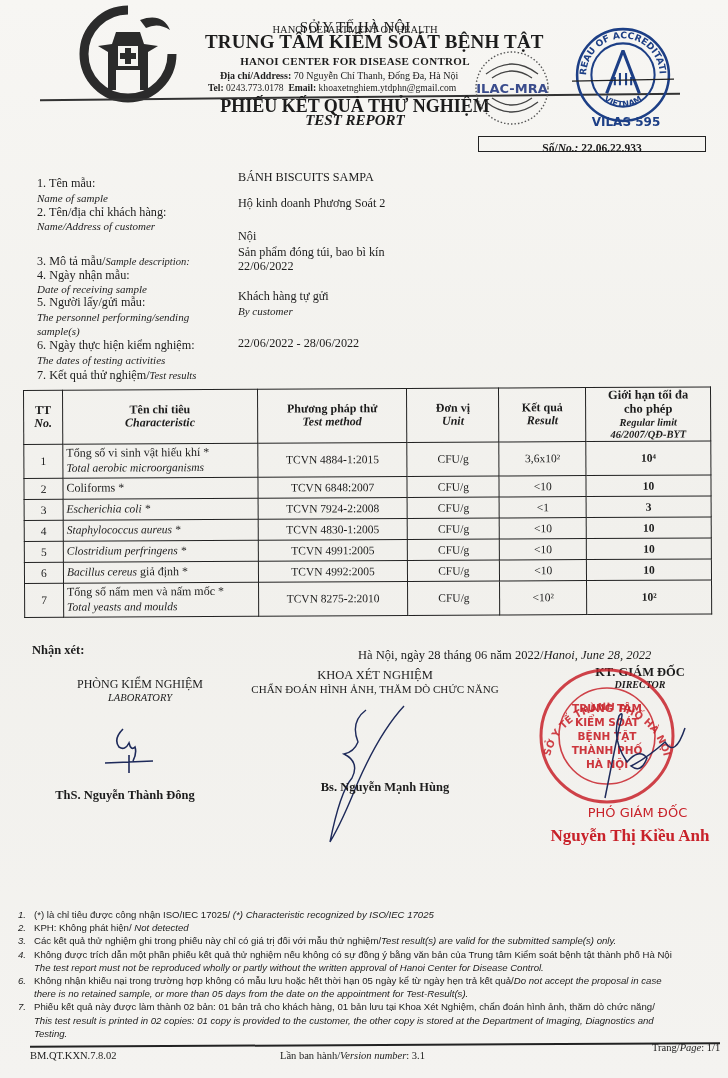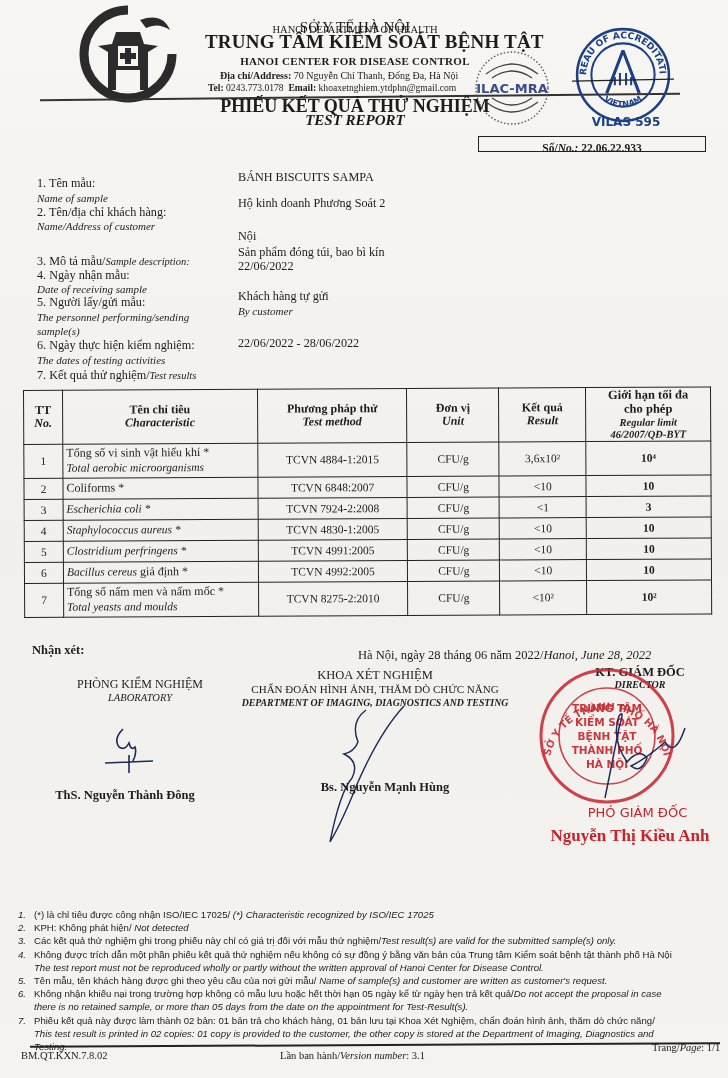--- a/index.html
+++ b/index.html
@@ -272,21 +272,20 @@
 
   <div class="abs sig-text" style="left:40px; top:677px; width:200px; font-size:12px;">PHÒNG KIỂM NGHIỆM</div>
   <div class="abs sig-text" style="left:40px; top:692px; width:200px; font-size:10.5px; font-style:italic;">LABORATORY</div>
   <svg class="abs" style="left:95px; top:725px; width:70px; height:50px;" viewBox="0 0 70 50">
     <path d="M28 4 Q18 14 24 22 Q30 26 34 18 Q36 26 40 22 Q42 28 38 36 M10 38 L58 36 M34 30 L34 48" fill="none" stroke="#1e2a5a" stroke-width="1.6"></path>
   </svg>
   <div class="abs sig-text" style="left:20px; top:788px; width:210px; font-weight:bold; font-size:12.5px;">ThS. Nguyễn Thành Đông</div>
 
   <div class="abs sig-text" style="left:230px; top:668px; width:290px; font-size:12.5px;">KHOA XÉT NGHIỆM</div>
   <div class="abs sig-text" style="left:230px; top:683px; width:290px; font-size:11px;">CHẨN ĐOÁN HÌNH ẢNH, THĂM DÒ CHỨC NĂNG</div>
-  <div class="abs sig-text" style="left:230px; top:697px; width:290px; font-size:9.8px; font-style:italic; font-weight:bold;">DEPARTMENT OF IMAGING, DIAGNOSTICS AND TESTING</div>
   <svg class="abs" style="left:300px; top:702px; width:120px; height:150px;" viewBox="0 0 120 150">
     <path d="M66 8 Q50 20 58 40 Q54 50 44 52 Q60 60 52 76 Q40 90 30 140 Q42 120 58 80 Q80 30 104 4" fill="none" stroke="#1e2a5a" stroke-width="1.4"></path>
   </svg>
   <div class="abs sig-text" style="left:285px; top:780px; width:200px; font-weight:bold; font-size:12.5px;">Bs. Nguyễn Mạnh Hùng</div>
 
   <div class="abs sig-text" style="left:570px; top:665px; width:140px; font-weight:bold; font-size:12.5px;">KT. GIÁM ĐỐC</div>
   <div class="abs sig-text" style="left:570px; top:679px; width:140px; font-style:italic; font-weight:bold; font-size:10px;">DIRECTOR</div>
 
   <svg class="abs stamp" viewBox="0 0 160 150">
     <circle cx="72" cy="78" r="66" fill="none" stroke="#c8222a" stroke-width="3" opacity="0.85"></circle>
@@ -309,29 +308,28 @@
 
   <div class="abs sig-text red" style="left:555px; top:805px; width:165px; font-family:'DejaVu Sans', sans-serif; font-size:13px;">PHÓ GIÁM ĐỐC</div>
   <div class="abs sig-text red" style="left:530px; top:826px; width:200px; font-weight:bold; font-size:17px;">Nguyễn Thị Kiều Anh</div>
 
   <div class="abs notes">
     <div><span class="n">1.</span><span>(*) là chỉ tiêu được công nhận ISO/IEC 17025/ </span><i>(*) Characteristic recognized by ISO/IEC 17025</i></div>
     <div><span class="n">2.</span><span>KPH: Không phát hiện/ </span><i>Not detected</i></div>
     <div><span class="n">3.</span><span>Các kết quả thử nghiệm ghi trong phiếu này chỉ có giá trị đối với mẫu thử nghiệm/</span><i>Test result(s) are valid for the submitted sample(s) only.</i></div>
     <div><span class="n">4.</span><span>Không được trích dẫn một phần phiếu kết quả thử nghiệm nếu không có sự đồng ý bằng văn bản của Trung tâm Kiểm soát bệnh tật thành phố Hà Nội</span><i></i></div>
     <div><span class="n"></span><span></span><i>The test report must not be reproduced wholly or partly without the written approval of Hanoi Center for Disease Control.</i></div>
-    <div><span class="n">5.</span><span>Tên mẫu, tên khách hàng được ghi theo yêu cầu của nơi gửi mẫu/ </span><i>Name of sample(s) and customer are written as customer's request.</i></div>
     <div><span class="n">6.</span><span>Không nhận khiếu nại trong trường hợp không có mẫu lưu hoặc hết thời hạn 05 ngày kể từ ngày hẹn trả kết quả/</span><i>Do not  accept the proposal in case</i></div>
     <div><span class="n"></span><span></span><i>there is no retained sample, or more than 05 days from the date on the appointment for Test-Result(s).</i></div>
     <div><span class="n">7.</span><span>Phiếu kết quả này được làm thành 02 bản: 01 bản trả cho khách hàng, 01 bản lưu tại Khoa Xét Nghiệm, chẩn đoán hình ảnh, thăm dò chức năng/</span><i></i></div>
     <div><span class="n"></span><span></span><i>This test result is printed in 02 copies: 01 copy is provided to the customer, the other copy is stored at the Department of Imaging, Diagnostics and</i></div>
     <div><span class="n"></span><span></span><i>Testing.</i></div>
   </div>
 
   <div class="abs foot-rule"></div>
-  <div class="abs foot" style="left:21px;">BM.QT.KXN.7.8.02</div>
+  <div class="abs foot" style="left:30px;">BM.QT.KXN.7.8.02</div>
   <div class="abs foot" style="left:280px;">
     <span>Lần ban hành/</span><i>Version number</i><span>: 3.1</span>
   </div>
   <div class="abs foot" style="left:652px; top:1042px;">
     <span>Trang/</span><i>Page</i><span>: 1/1</span>
   </div>
 </div>
 
 </body></html>

